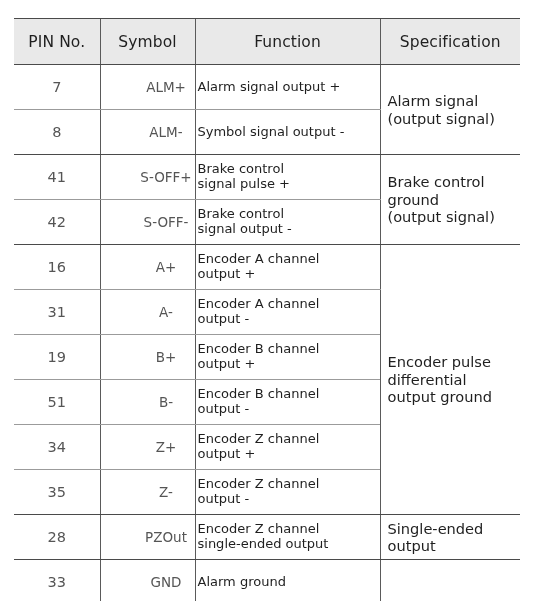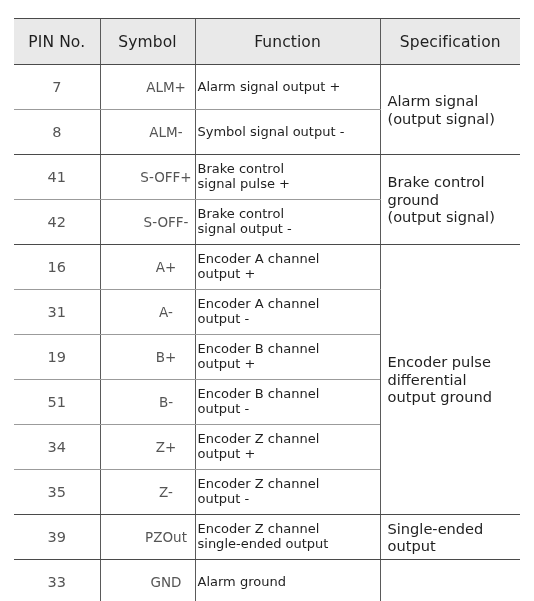--- a/index.html
+++ b/index.html
@@ -197,21 +197,21 @@
       <tr class="group-end">
         <td class="pin first">35</td>
         <td class="sym">Z-</td>
         <td class="fun">
           <span class="fun-line">Encoder Z channel</span>
           <span class="fun-line">output -</span>
         </td>
       </tr>
 
       <tr class="group-end">
-        <td class="pin first">39</td>
+        <td class="pin first">28</td>
         <td class="sym">PZOut</td>
         <td class="fun">
           <span class="fun-line">Encoder Z channel</span>
           <span class="fun-line">single-ended output</span>
         </td>
         <td class="spec">
           <span class="spec-line">Single-ended</span>
           <span class="spec-line">output</span>
         </td>
       </tr>

